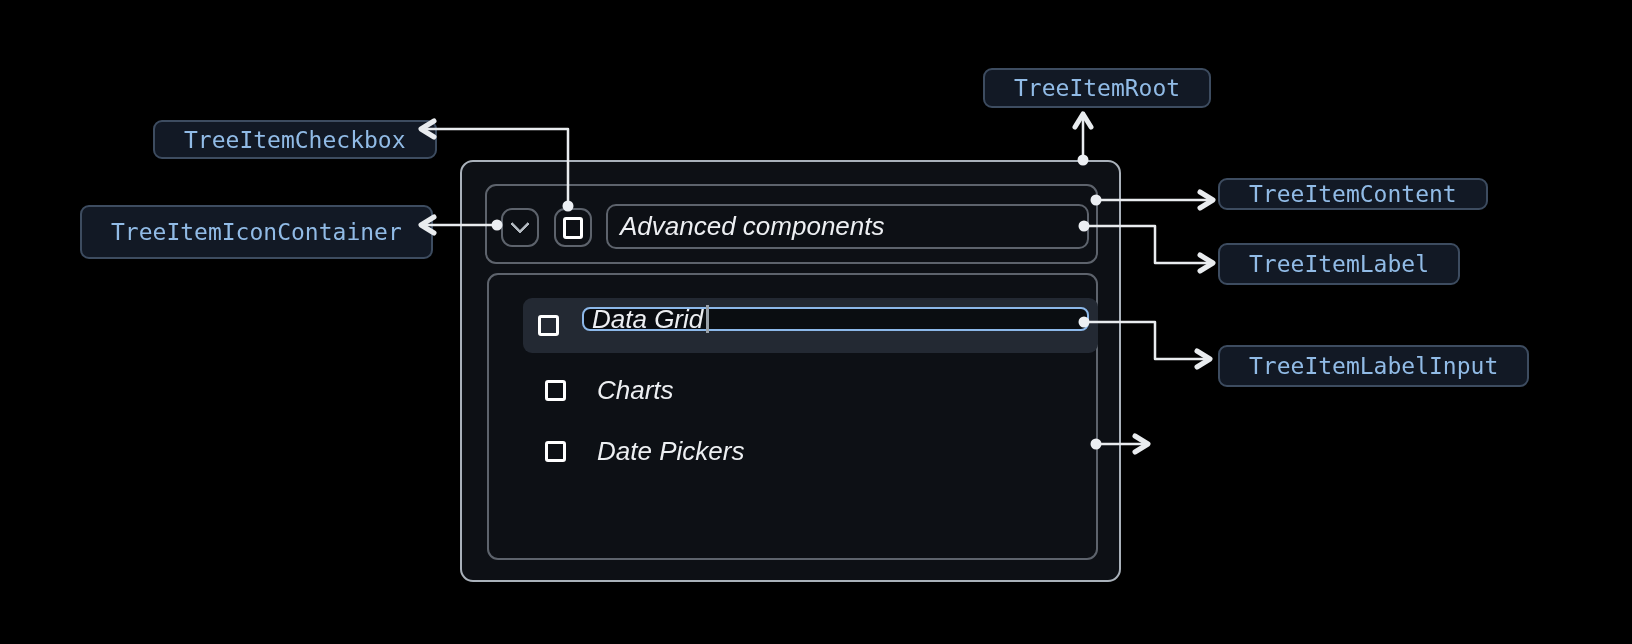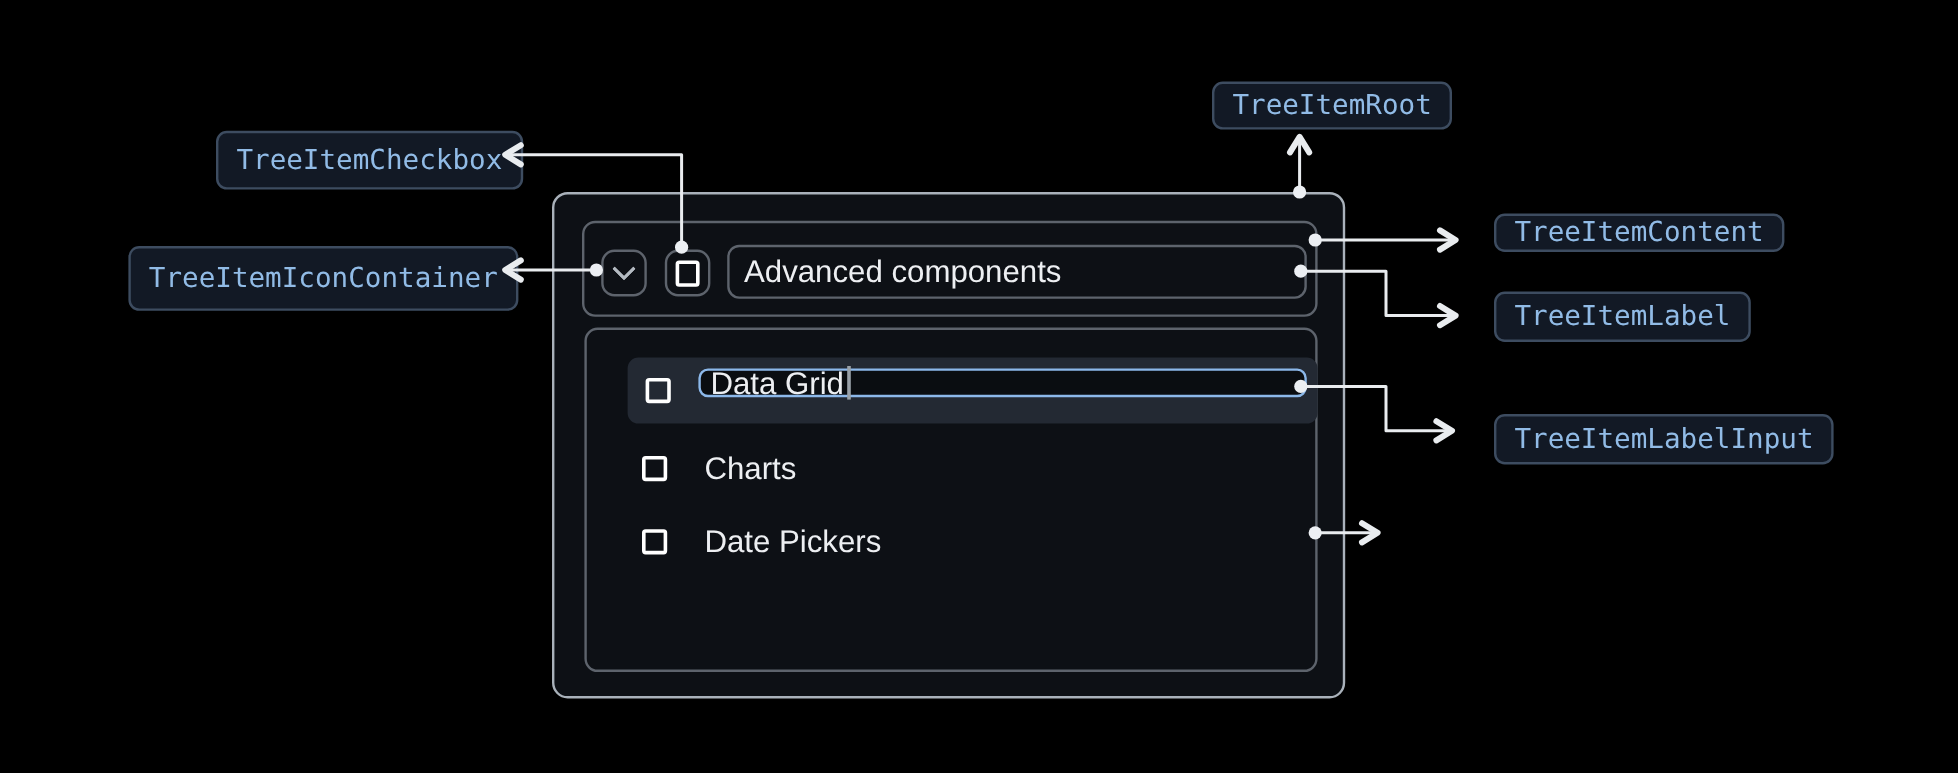--- a/index.html
+++ b/index.html
@@ -4,21 +4,21 @@
 <style>
   * { box-sizing: border-box; margin: 0; padding: 0; }
   html, body { background: #000; width: 1632px; height: 644px; overflow: hidden; }
   .canvas { position: relative; width: 1632px; height: 644px; background: #000;
             font-family: "Liberation Sans", sans-serif; }
   .abs { position: absolute; }
 
   
   .root-box {
     left: 460px; top: 160px; width: 661px; height: 422px;
-    background: #0d1015; border: 2px solid #a9b1ba; border-radius: 13px;
+    background: #0d1015; border: 2px solid #a9b1ba; border-radius: 13px; font-style: italic;
   }
   .content-box {
     left: 23px; top: 22px; width: 613px; height: 80px;
     border: 2px solid #5d636c; border-radius: 11px;
   }
   .icon-container {
     left: 14px; top: 22px; width: 38px; height: 39px;
     border: 2px solid #5d636c; border-radius: 11px;
     display: flex; align-items: center; justify-content: center;
   }
@@ -57,33 +57,32 @@
     flex: 0 0 auto;
   }
   .row-editing .row-cb { position: absolute; left: 15px; top: 17px; }
   .input-box {
     left: 59px; top: 9px; width: 507px; height: 24px;
     background: #0a0d11; border: 2px solid #8cb8ea; border-radius: 8px;
     display: flex; align-items: center; padding-left: 8px;
   }
   .caret { width: 3px; height: 28px; background: #99a1a9; margin-left: 3px; }
   .tree-row {
-    left: 46px; height: 30px; display: flex; align-items: center; gap: 31px;
+    left: 56px; height: 30px; display: flex; align-items: center; gap: 31px;
     width: 400px;
   }
   .tree-row .row-cb { margin: 0; }
 
   
   .badge {
     position: absolute; display: inline-flex; align-items: center;
-    height: 41px; padding: 0 15px;
+    height: 41px; padding: 0 29px;
     background: #121925; border: 2px solid #3d4c60; border-radius: 9px;
     font-family: "DejaVu Sans Mono", monospace; font-size: 23px; color: #91bbe6;
     white-space: nowrap;
-    margin-left: 27px;
   }
 
   
   svg.overlay { position: absolute; left: 0; top: 0; pointer-events: none; }
   .arrow-line { stroke: #e9ecef; stroke-width: 2.5; fill: none;
                 stroke-linecap: round; stroke-linejoin: round; }
   .arrow-head { stroke: #e9ecef; stroke-width: 5; fill: none;
                 stroke-linecap: round; stroke-linejoin: round; }
   .arrow-dot  { fill: #eceff3; }
 </style>
@@ -121,21 +120,21 @@
         <span class="tree-text">Charts</span>
       </div>
       <div class="abs tree-row" style="top:161px">
         <span class="row-cb"></span>
         <span class="tree-text">Date Pickers</span>
       </div>
 
     </div>
   </div>
 
-  <div class="badge" style="left:153px; top:109px; height:49px">TreeItemCheckbox</div>
+  <div class="badge" style="left:153px; top:120px; height:39px">TreeItemCheckbox</div>
   <div class="badge" style="left:80px; top:205px; height:54px">TreeItemIconContainer</div>
   <div class="badge" style="left:983px; top:68px; height:40px">TreeItemRoot</div>
   <div class="badge" style="left:1218px; top:178px; height:32px">TreeItemContent</div>
   <div class="badge" style="left:1218px; top:243px; height:42px">TreeItemLabel</div>
   <div class="badge" style="left:1218px; top:345px; height:42px">TreeItemLabelInput</div>
 
   <svg class="overlay" width="1632" height="644" viewBox="0 0 1632 644">
 
     <g>
       <path class="arrow-line" d="M568 206 L568 129 L425 129"></path>

